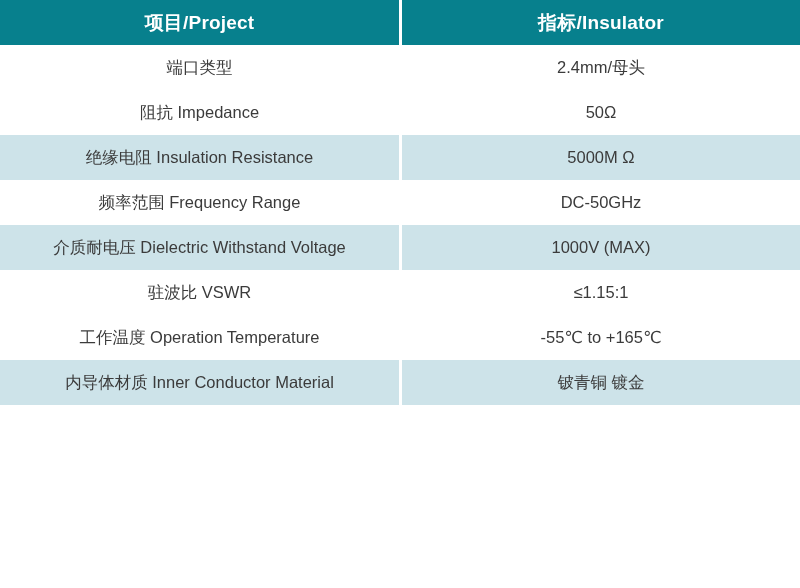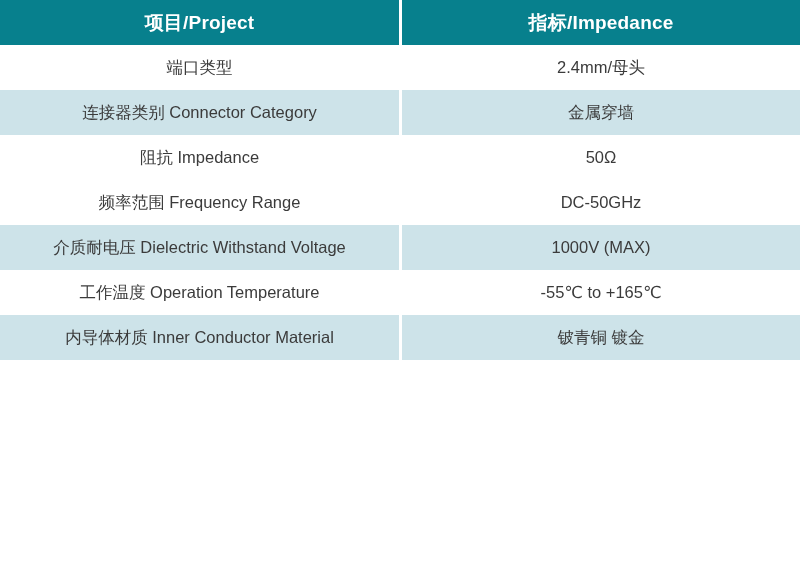--- a/index.html
+++ b/index.html
@@ -66,48 +66,53 @@
 <table class="spec-table">
   <colgroup>
     <col class="col-project">
     <col class="col-divider">
     <col class="col-indicator">
   </colgroup>
   <thead>
     <tr class="header-row">
       <th>项目/Project</th>
       <th class="divider-cell"></th>
-      <th>指标/Impedance</th>
+      <th>指标/Insulator</th>
     </tr>
   </thead>
   <tbody id="table-body">
       <tr class="data-row row-odd">
         <td class="cell-project">端口类型</td>
         <td class="divider-cell"></td>
         <td class="cell-indicator">2.4mm/母头</td>
       </tr>
-      <tr class="data-row row-even">
-        <td class="cell-project">连接器类别 Connector Category</td>
-        <td class="divider-cell"></td>
-        <td class="cell-indicator">金属穿墙</td>
-      </tr>
       <tr class="data-row row-odd">
         <td class="cell-project">阻抗 Impedance</td>
         <td class="divider-cell"></td>
         <td class="cell-indicator">50Ω</td>
+      </tr>
+      <tr class="data-row row-even">
+        <td class="cell-project">绝缘电阻 Insulation Resistance</td>
+        <td class="divider-cell"></td>
+        <td class="cell-indicator">5000M Ω</td>
       </tr>
       <tr class="data-row row-odd">
         <td class="cell-project">频率范围 Frequency Range</td>
         <td class="divider-cell"></td>
         <td class="cell-indicator">DC-50GHz</td>
       </tr>
       <tr class="data-row row-even">
         <td class="cell-project">介质耐电压 Dielectric Withstand Voltage</td>
         <td class="divider-cell"></td>
         <td class="cell-indicator">1000V (MAX)</td>
+      </tr>
+      <tr class="data-row row-odd">
+        <td class="cell-project">驻波比 VSWR</td>
+        <td class="divider-cell"></td>
+        <td class="cell-indicator">≤1.15:1</td>
       </tr>
       <tr class="data-row row-odd">
         <td class="cell-project">工作温度 Operation Temperature</td>
         <td class="divider-cell"></td>
         <td class="cell-indicator">-55℃ to +165℃</td>
       </tr>
       <tr class="data-row row-even">
         <td class="cell-project">内导体材质 Inner Conductor Material</td>
         <td class="divider-cell"></td>
         <td class="cell-indicator">铍青铜 镀金</td>

